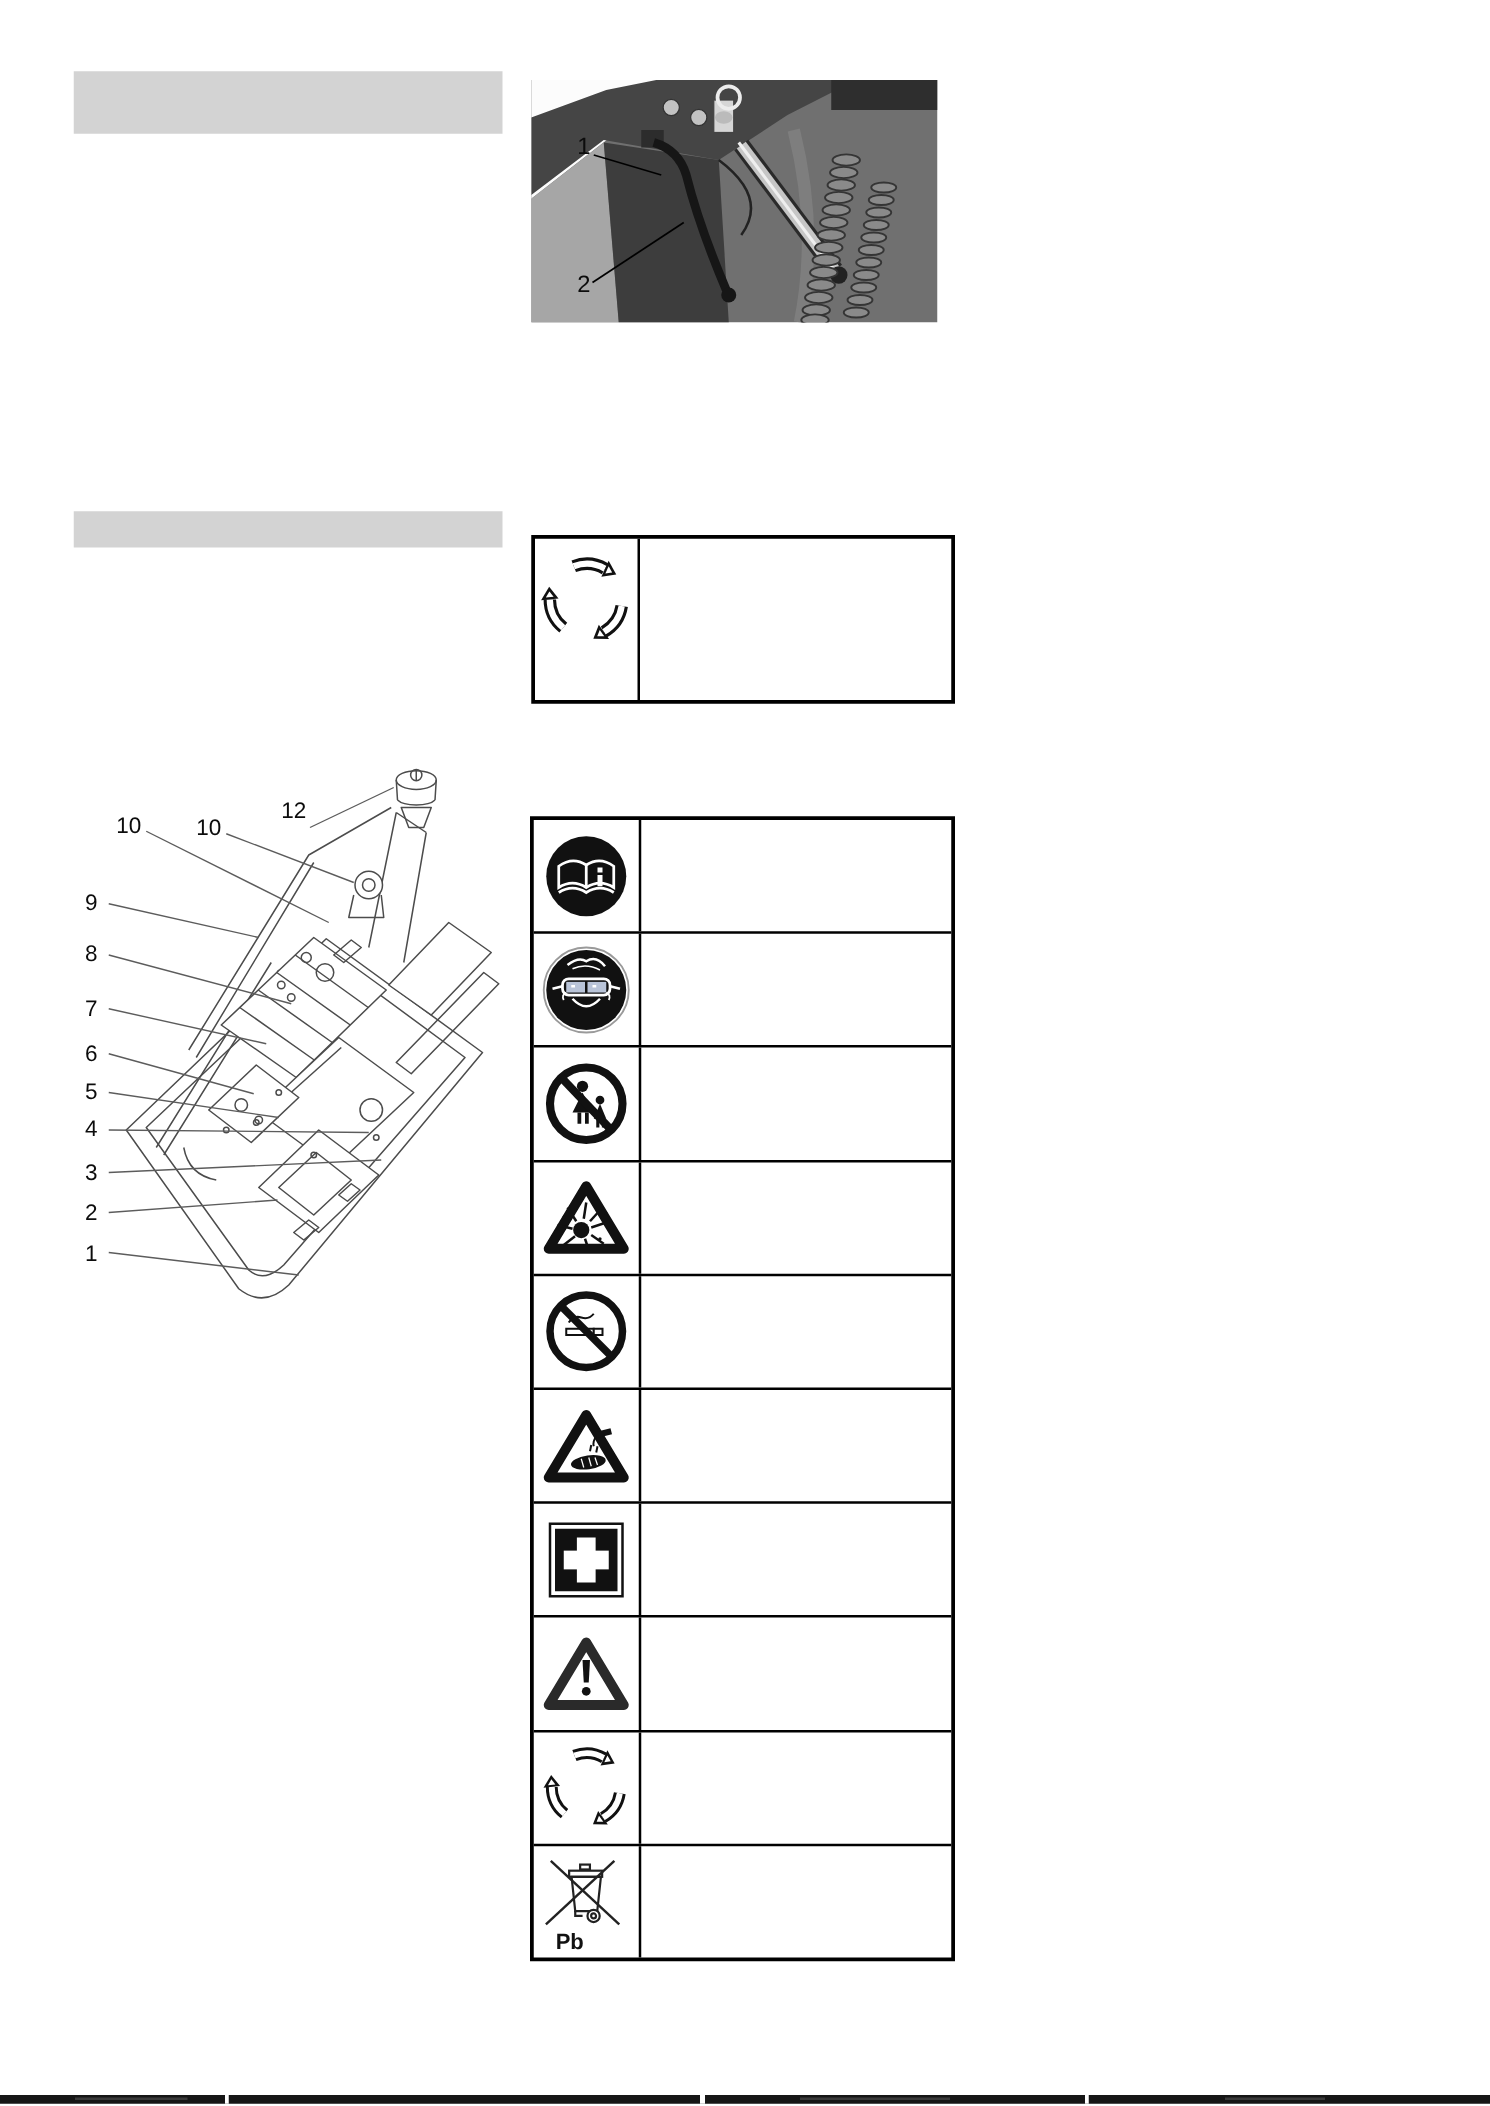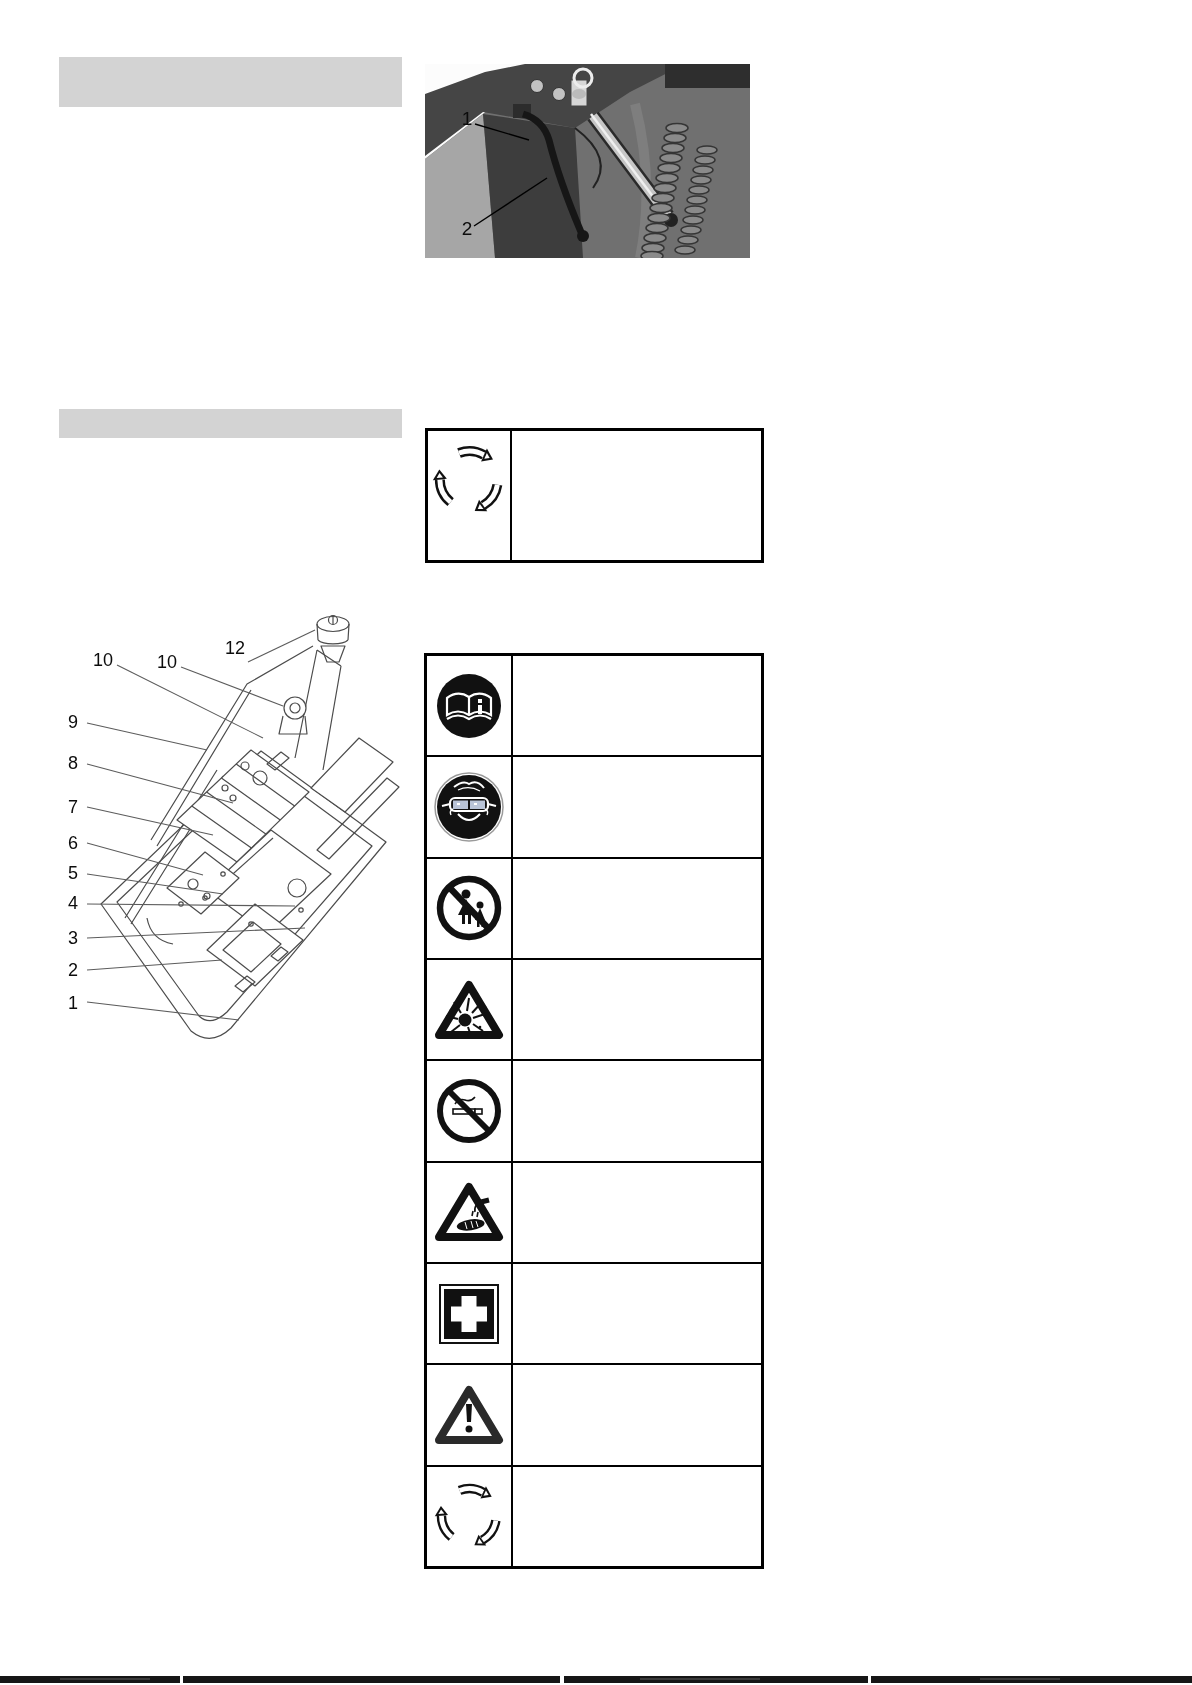--- a/index.html
+++ b/index.html
@@ -372,20 +372,38 @@
             <path d="M -10,-27 A 29 29 0 0 1 15,-25" stroke="#fff" stroke-width="5" fill="none"></path>
             <polygon points="24,-20.4 12.1,-18.6 17.9,-31.4" fill="#111"></polygon>
             <polygon points="20.7,-22.1 15.3,-21.3 17.9,-27" fill="#fff"></polygon>
           </g>
         </g>
       </svg>
     </div>
     <div class="cell-text"></div>
   </div>
 
+  <div class="sym-row">
+    <div class="cell-icon">
+      <svg width="78" height="88" viewBox="-40 -46 78 90">
+        <g stroke="#222" stroke-width="1.8" fill="#fff">
+          <rect x="-15" y="-26" width="27" height="5"></rect>
+          <rect x="-6" y="-31" width="8" height="4"></rect>
+          <path d="M -13,-21 L 11,-21 L 8,7 L -10,7 Z"></path>
+          <circle cx="5" cy="11" r="5"></circle>
+          <circle cx="5" cy="11" r="2"></circle>
+          <path d="M -10,7 L -10,11 L -4,11" fill="none"></path>
+        </g>
+        <line x1="-30" y1="-34" x2="26" y2="18" stroke="#222" stroke-width="2"></line>
+        <line x1="22" y1="-34" x2="-34" y2="18" stroke="#222" stroke-width="2"></line>
+        <text x="-26" y="38" font-size="18" font-weight="bold" fill="#111">Pb</text>
+      </svg>
+    </div>
+    <div class="cell-text"></div>
+  </div>
 
 </div>
 
 <div id="scan-edge">
   <span class="gap g1"></span>
     <span class="gap g2"></span>
     <span class="gap g3"></span>
   <span class="tone t1"></span>
     <span class="tone t2"></span>
     <span class="tone t3"></span>

